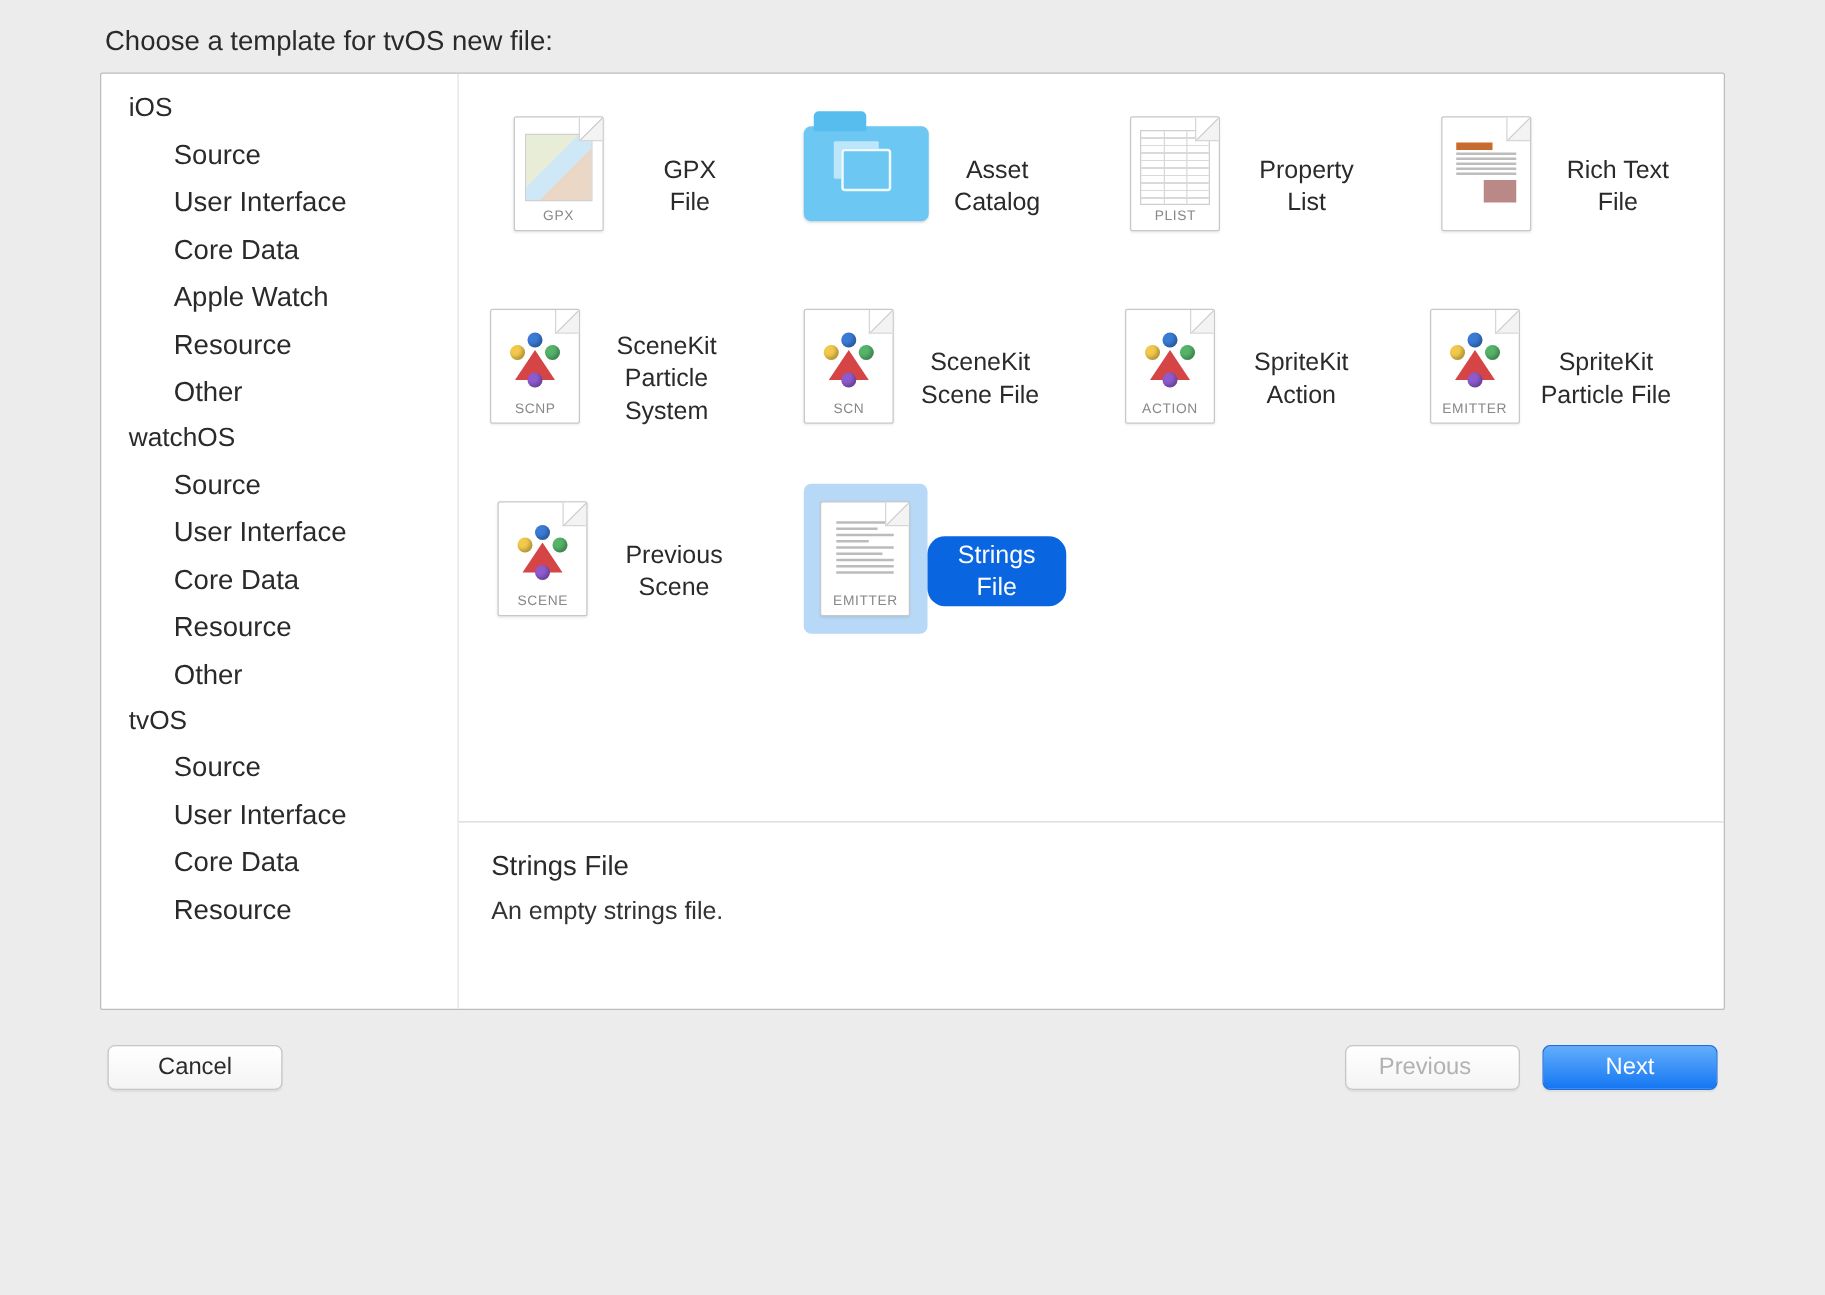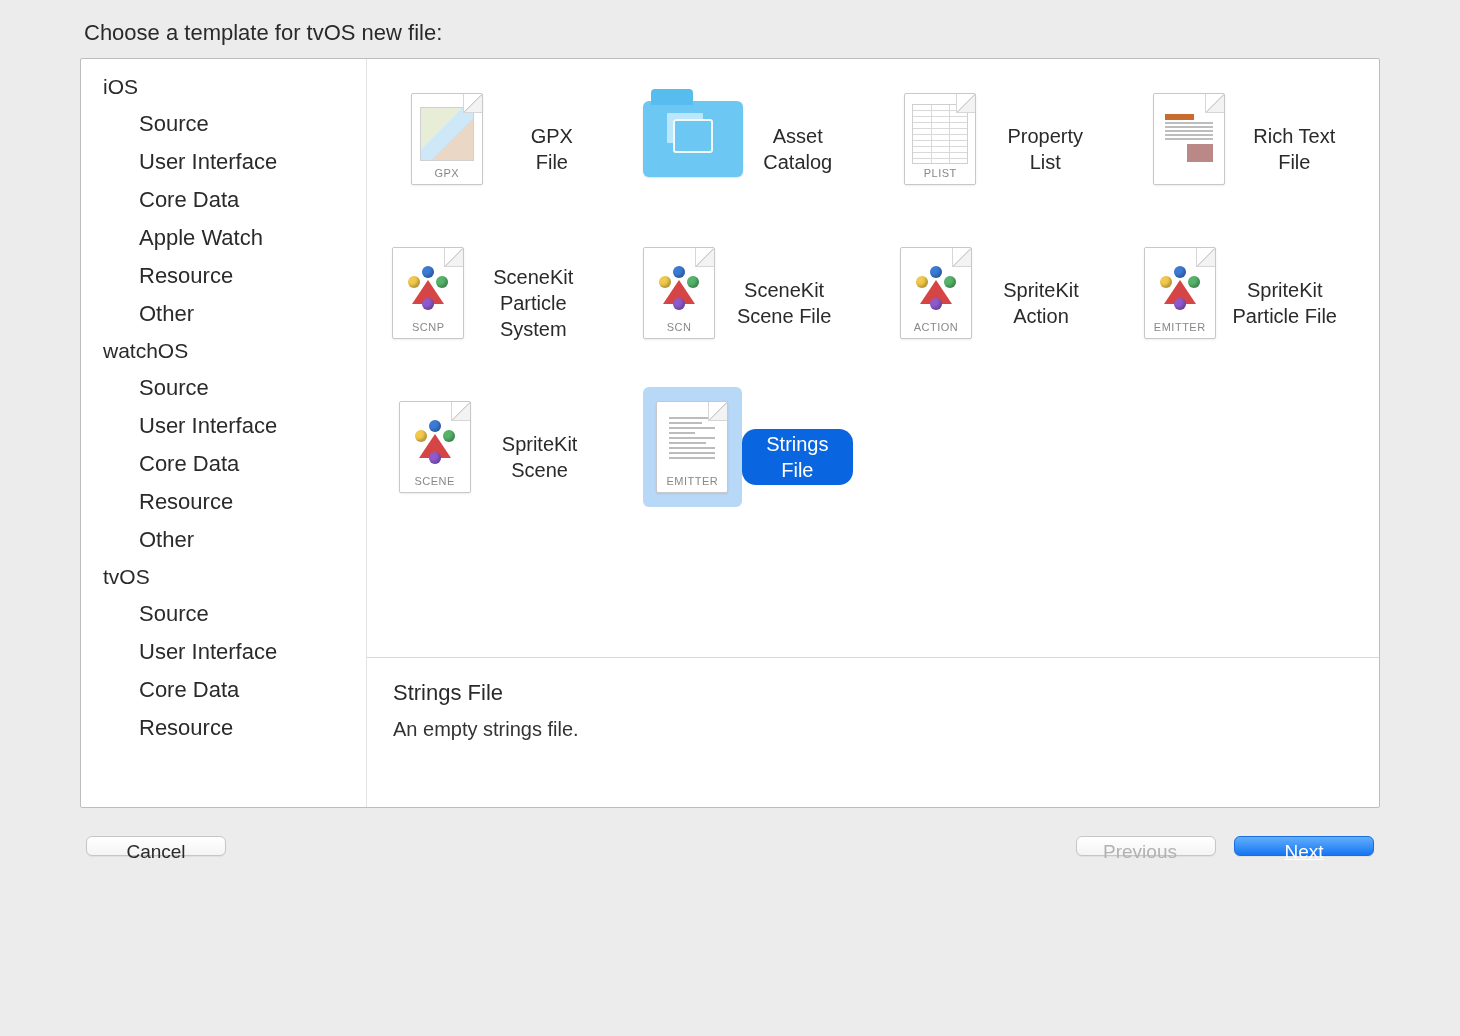--- a/index.html
+++ b/index.html
@@ -213,35 +213,35 @@
     display: flex;
     align-items: center;
     padding: 28px 6px 0 6px;
   }
   .spacer { flex:1; }
   button.mac {
     font-family: inherit;
     font-size: 19px;
     padding: 4px 28px;
     min-width: 140px;
-    height: 20px;
+    height: 36px;
     border-radius: 6px;
     border: 1px solid #c6c6c6;
     background: linear-gradient(#ffffff,#f4f4f4);
     color: #2a2a2a;
     cursor: default;
     box-shadow: 0 1px 1px rgba(0,0,0,.06);
   }
   button.mac:disabled { color:#b2b2b2;padding-left:16px; }
   button.mac.primary {
     background: linear-gradient(#62aefb,#1576f3);
     border-color:#1a6fe0;
     color:#fff;
   }
-  button.mac + button.mac { margin-left: 18px; text-decoration: underline; }
+  button.mac + button.mac { margin-left: 18px; }
 </style>
 </head>
 <body>
 
 <div class="window">
   <div class="title">Choose a template for tvOS new file:</div>
 
   <div class="panel">
 
     <div class="sidebar" id="sidebar">
@@ -391,21 +391,21 @@
                     <div class="tri"></div>
                     <div class="b b1"></div>
                     <div class="b b2"></div>
                     <div class="b b3"></div>
                     <div class="b b4"></div>
                   </div>
                 </div>
                 <div class="tag">SCENE</div>
               </div>
             </div>
-            <div class="tpl-label">SpriteKit Scene</div>
+            <div class="tpl-label">Previous Scene</div>
           </div>
           <div class="tpl selected">
             <div class="icon-wrap">
               <div class="file">
                 <div class="body">
                   <div class="strings-lines">
                     <span></span>
                     <span></span>
                     <span></span>
                     <span></span>

